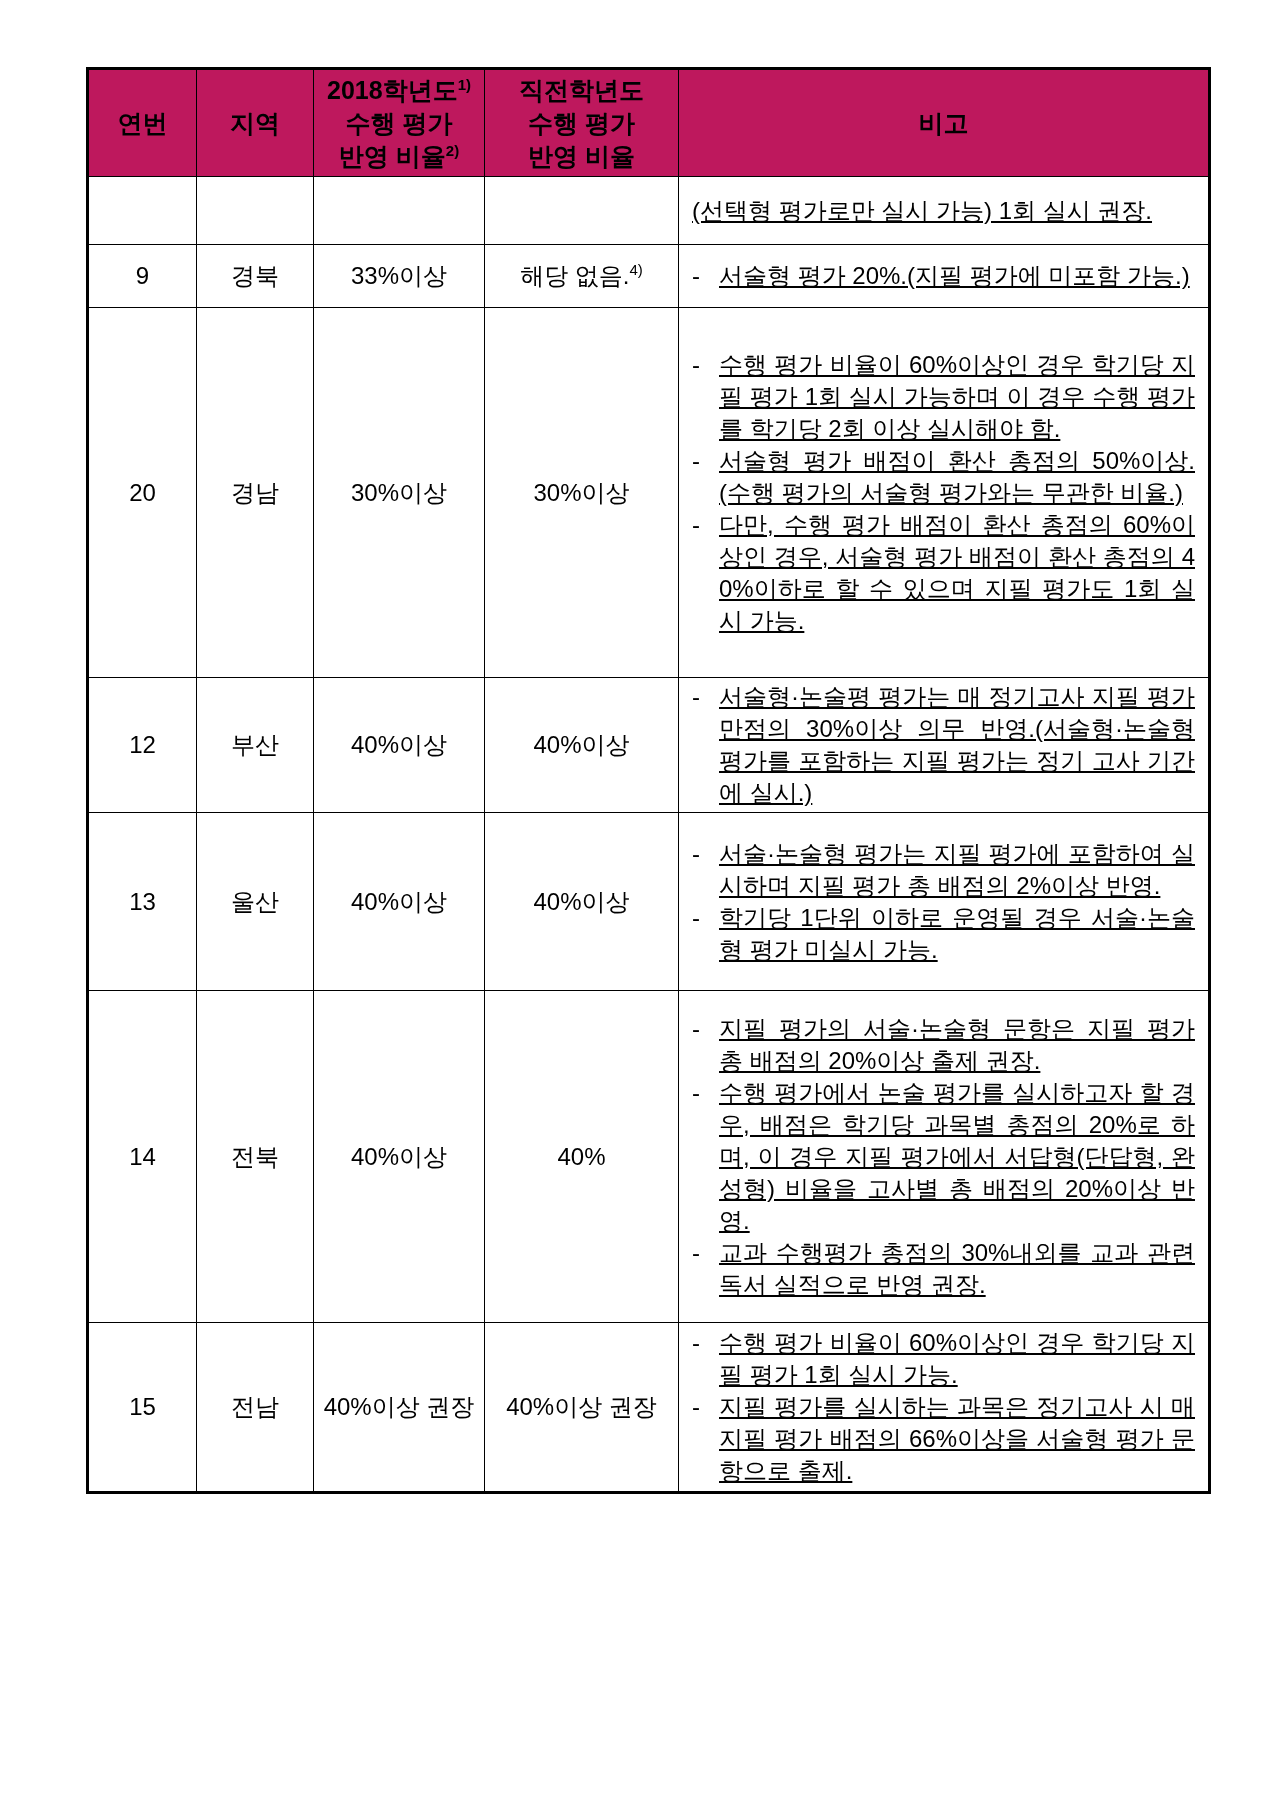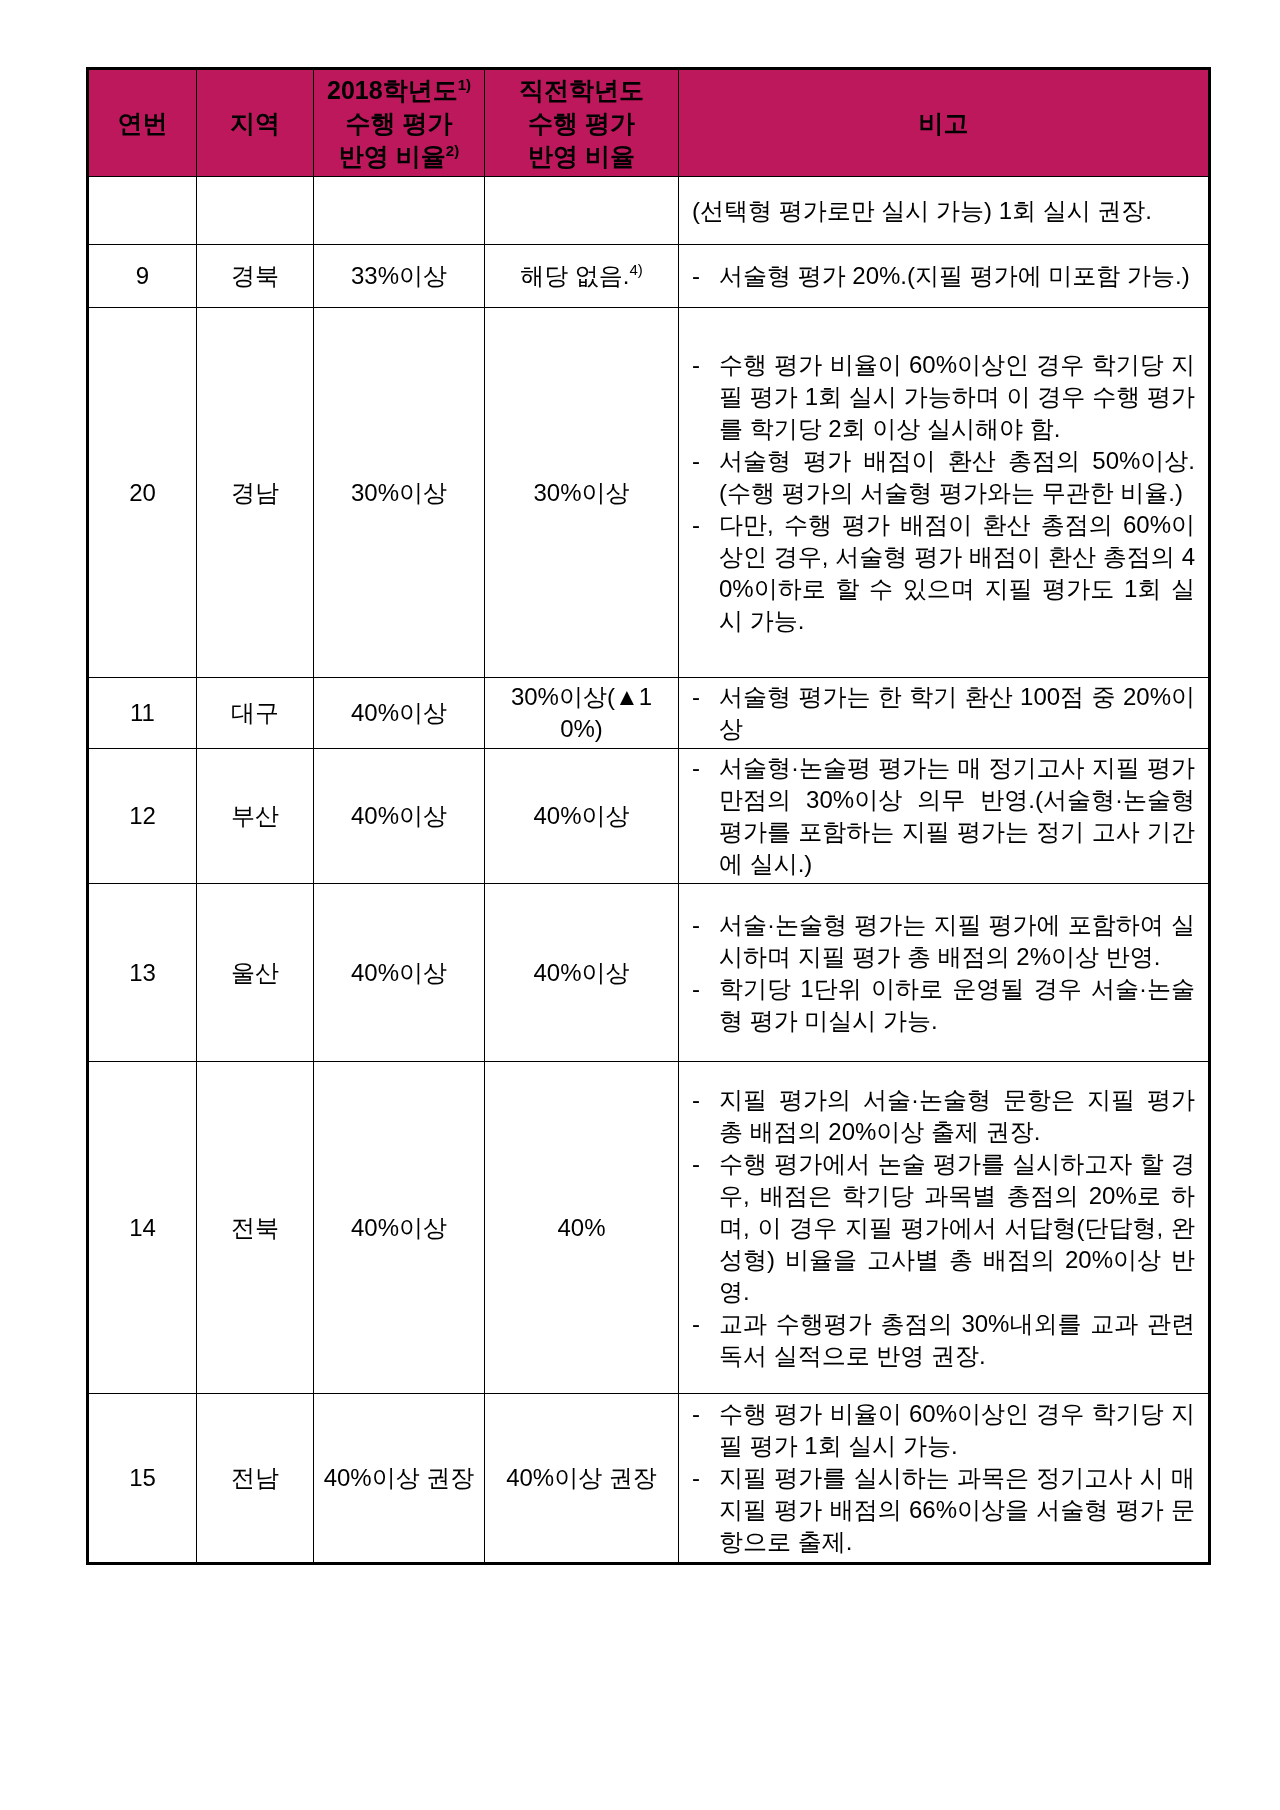--- a/index.html
+++ b/index.html
@@ -14,21 +14,21 @@
   }
   col.c1{width:109px}col.c2{width:117px}col.c3{width:171px}col.c4{width:194px}col.c5{width:531px}
   th,td{border:1.5px solid #000;vertical-align:middle;overflow:hidden;}
   thead th{
     background:#be185d;font-size:25px;font-weight:bold;line-height:33px;
     text-align:center;padding:2px 4px;height:102px;
   }
   td{font-size:24px;line-height:32px;}
   td.ctr{text-align:center;padding:2px 6px;word-break:break-all;}
   td.rem{padding:3px 13px;text-align:justify;word-break:break-all;}
-  .item{padding-left:27px;text-indent:-27px;text-align:justify;}
+  .item{padding-left:27px;text-indent:-27px;text-align:justify;text-decoration:underline;}
   .item .dash{display:inline-block;width:27px;text-indent:0;}
   .item.nodash{padding-left:0;text-indent:0;}
   sup{font-size:15px;vertical-align:super;line-height:0;}
 </style>
 </head>
 <body>
 
 <div class="doc-table-wrap">
 <table class="doc">
   <colgroup>
@@ -82,29 +82,20 @@
       <td class="ctr"><span>경남</span></td>
       <td class="ctr"><span>30%이상</span></td>
       <td class="ctr"><span>30%이상</span></td>
       <td class="rem">
         <div class="item"><span class="dash">-</span><span>수행 평가 비율이 60%이상인 경우 학기당 지필 평가 1회 실시 가능하며 이 경우 수행 평가를 학기당 2회 이상 실시해야 함.</span></div>
         <div class="item"><span class="dash">-</span><span>서술형 평가 배점이 환산 총점의 50%이상.(수행 평가의 서술형 평가와는 무관한 비율.)</span></div>
         <div class="item"><span class="dash">-</span><span>다만, 수행 평가 배점이 환산 총점의 60%이상인 경우, 서술형 평가 배점이 환산 총점의 40%이하로 할 수 있으며 지필 평가도 1회 실시 가능.</span></div>
       </td>
     </tr>
 
-    <tr style="height:70px">
-      <td class="ctr"><span>11</span></td>
-      <td class="ctr"><span>대구</span></td>
-      <td class="ctr"><span>40%이상</span></td>
-      <td class="ctr"><span>30%이상(▲10%)</span></td>
-      <td class="rem">
-        <div class="item"><span class="dash">-</span><span>서술형 평가는 한 학기 환산 100점 중 20%이상</span></div>
-      </td>
-    </tr>
 
     <tr style="height:125px">
       <td class="ctr"><span>12</span></td>
       <td class="ctr"><span>부산</span></td>
       <td class="ctr"><span>40%이상</span></td>
       <td class="ctr"><span>40%이상</span></td>
       <td class="rem">
         <div class="item"><span class="dash">-</span><span>서술형·논술평 평가는 매 정기고사 지필 평가 만점의 30%이상 의무 반영.(서술형·논술형 평가를 포함하는 지필 평가는 정기 고사 기간에 실시.)</span></div>
       </td>
     </tr>

